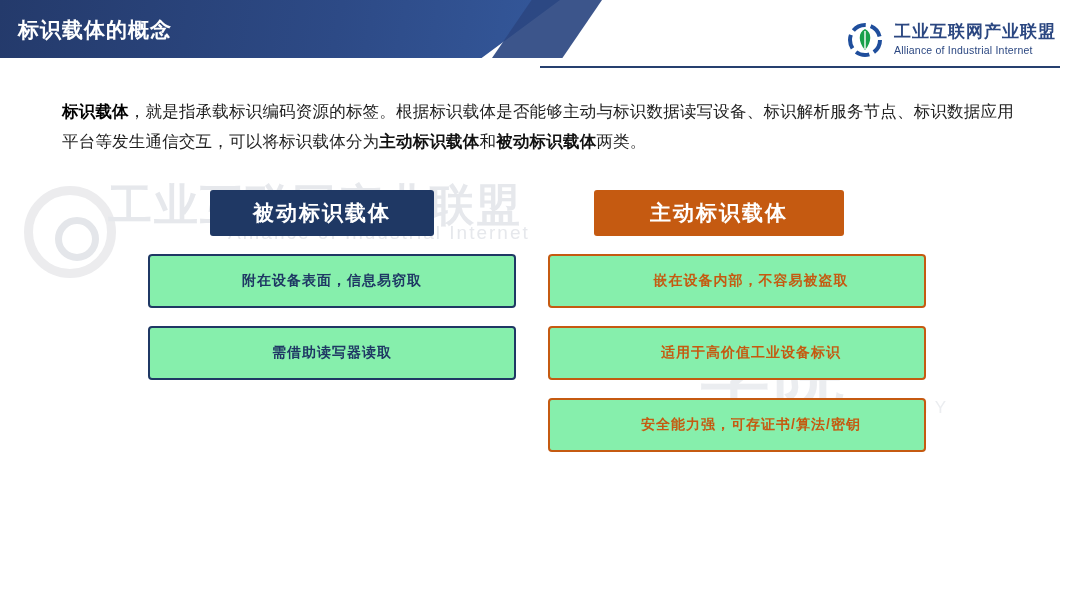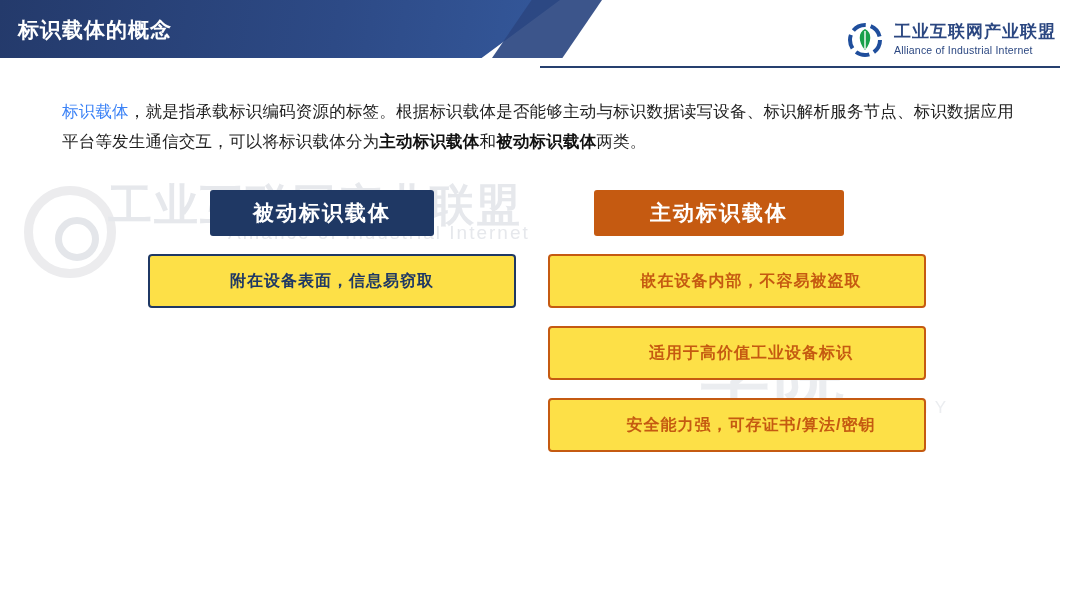--- a/index.html
+++ b/index.html
@@ -150,21 +150,21 @@
   .para {
     position: absolute;
     top: 96px;
     left: 62px;
     width: 968px;
     font-size: 16.5px;
     line-height: 30px;
     color: #1d1d1d;
     letter-spacing: 0.2px;
   }
-  .para .hl-red { color: #3b82f6; font-weight: normal; }
+  .para .hl-red { color: #000000; font-weight: bold; }
   .para .b { font-weight: bold; color: #111; }
 
   
   .col {
     position: absolute;
     top: 190px;
   }
   .col-left { left: 148px; width: 368px; }
   .col-right { left: 548px; width: 378px; }
 
@@ -182,23 +182,23 @@
   .col-head.blue { background: #1f3864; width: 224px; margin: 0 auto 0 0; margin-left: 62px; }
   .col-head.orange { background: #c55a11; width: 250px; margin-left: 46px; }
 
   .item {
     margin-top: 18px;
     height: 50px;
     border-radius: 4px;
     display: flex;
     align-items: center;
     justify-content: center;
-    font-size: 16px;
-    font-weight: bold;
-    background: #fde047;
+    font-size: 14px;
+    font-weight: bold;
+    background: #86efac;
     letter-spacing: 1px;
   }
   .item.blue {
     border: 2px solid #1f3864;
     color: #1f3864;
   }
   .item.orange {
     border: 2px solid #c55a11;
     color: #c55a11;
     padding-left: 28px;
@@ -238,20 +238,21 @@
   </div>
 </div>
 
 <div class="para">
   <span class="hl-red">标识载体</span><span>，就是指承载标识编码资源的标签。根据标识载体是否能够主动与标识数据读写设备、标识解析服务节点、标识数据应用平台等发生通信交互，可以将标识载体分为</span><span class="b">主动标识载体</span><span>和</span><span class="b">被动标识载体</span><span>两类。</span>
 </div>
 
 <div class="col col-left">
   <div class="col-head blue">被动标识载体</div>
   <div class="item blue">附在设备表面，信息易窃取</div>
+  <div class="item blue">需借助读写器读取</div>
 </div>
 
 <div class="col col-right">
   <div class="col-head orange">主动标识载体</div>
   <div class="item orange">嵌在设备内部，不容易被盗取</div>
   <div class="item orange">适用于高价值工业设备标识</div>
   <div class="item orange">安全能力强，可存证书/算法/密钥</div>
 </div>
 
 </body></html>

